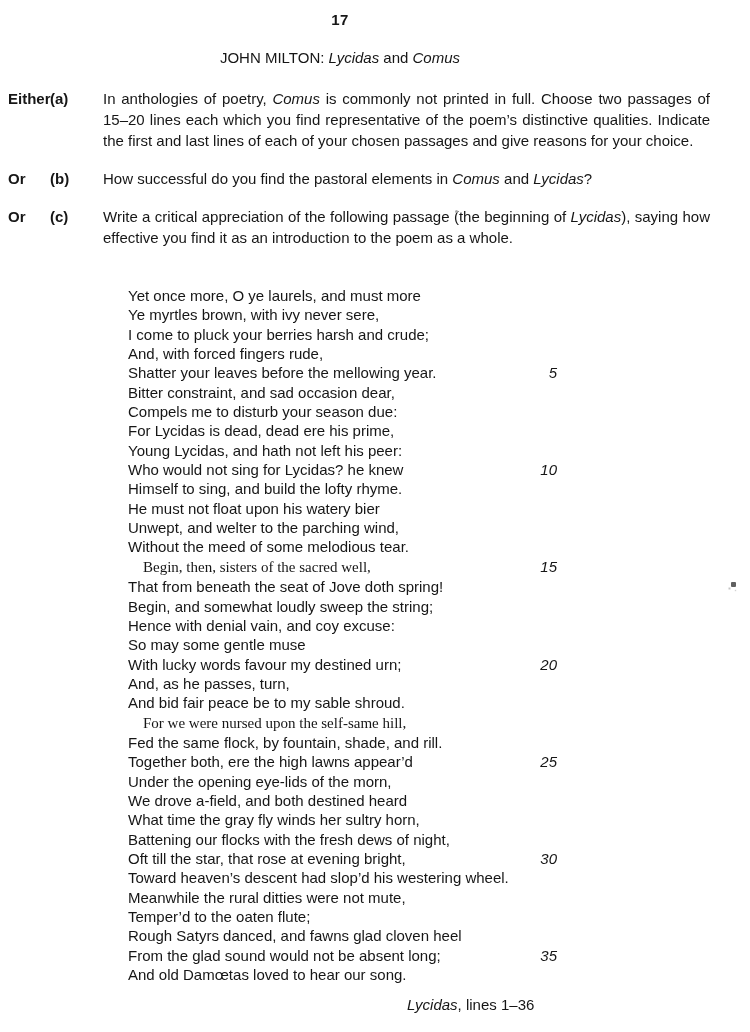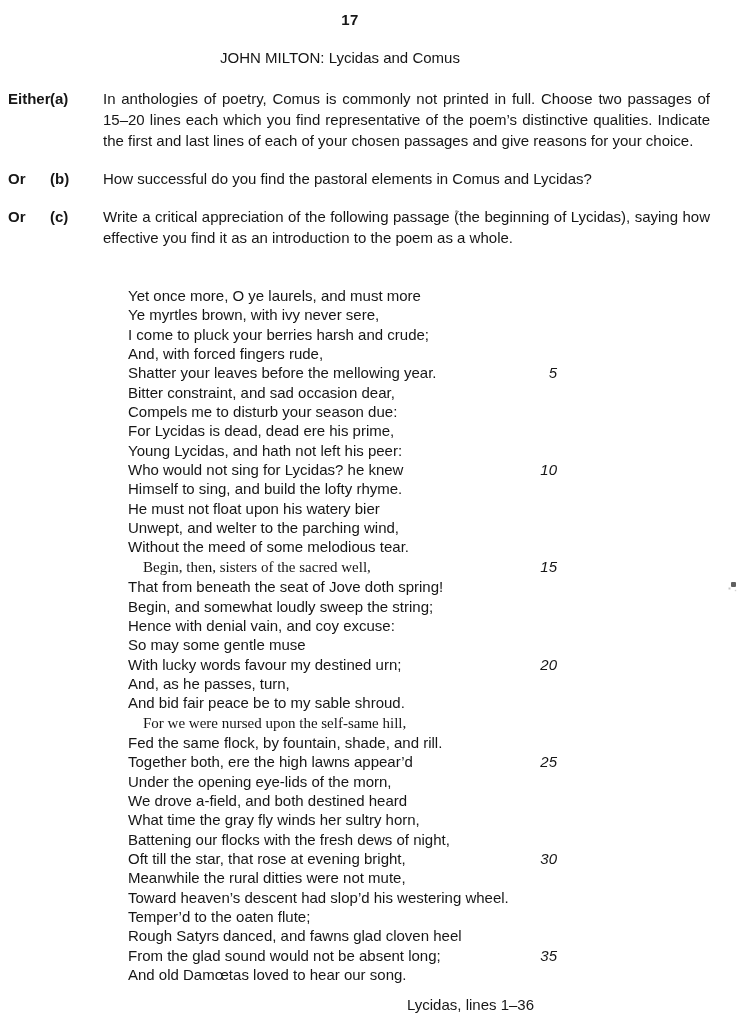--- a/index.html
+++ b/index.html
@@ -7,29 +7,29 @@
     position: relative;
     width: 750px;
     height: 1032px;
     background: #ffffff;
     font-family: "Liberation Sans", "DejaVu Sans", sans-serif;
     font-size: 15px;
     color: #161616;
     overflow: hidden;
   }
   .bd { font-weight: normal; }
-  .it { }
+  .it { font-style: italic; }
 
   .center-col {
     position: absolute;
     left: 0;
     width: 680px;
     text-align: center;
   }
-  .page-number { top: 11px; font-weight: bold; letter-spacing: 0.5px; padding-left: 10px; }
+  .page-number { top: 11px; font-weight: bold; letter-spacing: 0.5px; }
   .page-title  { top: 49px; }
 
   .questions {
     position: absolute;
     top: 88px;
     left: 0;
     right: 0;
   }
   .question {
     display: grid;
@@ -258,26 +258,26 @@
         <span class="ptext">Battening our flocks with the fresh dews of night,</span>
         <span class="pnum"></span>
       </div>
 
       <div class="poem-line">
         <span class="ptext">Oft till the star, that rose at evening bright,</span>
         <span class="pnum">30</span>
       </div>
 
       <div class="poem-line">
+        <span class="ptext">Toward heaven’s descent had slop’d his westering wheel.</span>
+        <span class="pnum"></span>
+      </div>
+
+      <div class="poem-line">
         <span class="ptext">Meanwhile the rural ditties were not mute,</span>
-        <span class="pnum"></span>
-      </div>
-
-      <div class="poem-line">
-        <span class="ptext">Toward heaven’s descent had slop’d his westering wheel.</span>
         <span class="pnum"></span>
       </div>
 
       <div class="poem-line">
         <span class="ptext">Temper’d to the oaten flute;</span>
         <span class="pnum"></span>
       </div>
 
       <div class="poem-line">
         <span class="ptext">Rough Satyrs danced, and fawns glad cloven heel</span>

